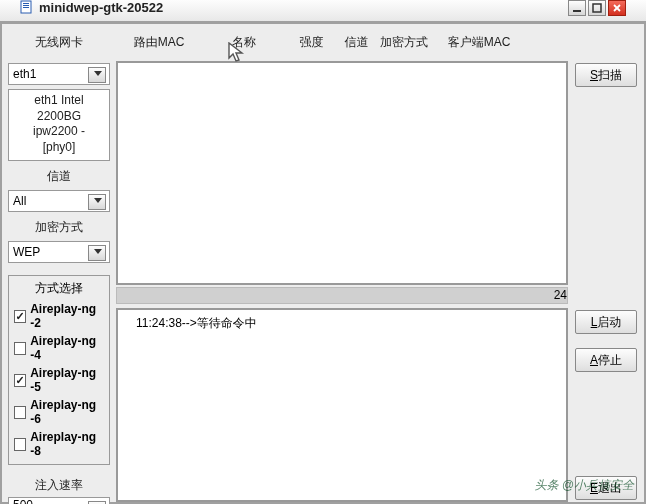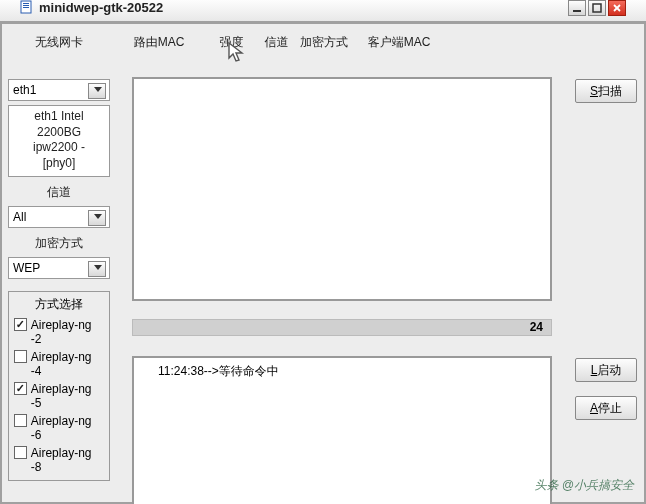--- a/index.html
+++ b/index.html
@@ -6,45 +6,45 @@
 body { background: #fff; width: 646px; height: 504px; overflow: hidden; }
 
 .titlebar { height: 22px; background: linear-gradient(#fdfdfd, #e8e8e8); border-bottom: 1px solid #a0a0a0; display: flex; align-items: flex-start; padding: 0 20px; }
 .titlebar .doc-icon { width: 14px; height: 14px; margin-right: 5px; }
 .titlebar .title-text { flex: 1; font-weight: bold; font-size: 13px; color: #222; }
 .win-btn { width: 18px; height: 16px; margin-left: 2px; border: 1px solid #888; background: linear-gradient(#fefefe,#d6d6d6); display: flex; align-items: center; justify-content: center; cursor: pointer; }
 .win-btn.close { background: linear-gradient(#f46a5a,#d33020); border-color:#a02010; }
 .win-btn svg { display:block; }
 
 .outer { border: 2px solid #a0a0a0; height: calc(504px - 22px); background: #ededed; padding: 2px; }
-.grid { display: grid; grid-template-columns: 110px 1fr 72px; grid-template-rows: 33px 228px 17px 168px 32px 14px; gap: 16px; height: 100%; }
+.grid { display: grid; grid-template-columns: 110px 1fr 72px; grid-template-rows: 33px 228px 17px 168px 32px 14px; gap: 0; height: 100%; }
 .headers { grid-column: 1 / 4; grid-row: 1; display: flex; align-items: center; font-size: 12px; color: #222; }
 .headers span { display: inline-block; text-align: center; }
 .h1{width:110px}.h2{width:90px}.h3{width:80px}.h4{width:55px}.h5{width:35px}.h6{width:60px}.h7{width:90px}
 
 .left-col { grid-column:1; grid-row:2 / 5; display:flex; flex-direction:column; gap:4px; padding:4px; }
 .section-label { text-align:center; font-size:12px; padding:3px 0 1px; color:#222; }
 .combo { height:22px; border:1px solid #999; background:#fff; display:flex; align-items:center; padding:0 4px; position:relative; }
 .combo::after { content:""; position:absolute; right:3px; top:3px; width:16px; height:14px; border:1px solid #888; background:linear-gradient(#fdfdfd,#d8d8d8); }
 .combo .arr { position:absolute; right:7px; top:7px; width:0;height:0;border-left:4px solid transparent;border-right:4px solid transparent;border-top:5px solid #333; z-index:1;}
 .listbox { flex:0 0 72px; border:1px solid #999; background:#fff; padding:3px 4px; line-height:1.3; color:#222;text-align:center; }
 .frame { border:1px solid #999; background:#ededed; padding:4px 4px; }
 .frame-title { text-align:center; margin-bottom:3px; }
-.check-row { display:flex; gap:4px; padding:2px 1px; font-size:12px; }
+.check-row { display:flex; align-items:center; gap:4px; padding:2px 1px; font-size:12px;font-weight:bold; }
 .check-box { width:13px; height:13px; border:1px solid #666; background:#fff; display:flex; align-items:center; justify-content:center; }
 .check-box.checked::after { content:"✓"; font-size:11px; line-height:1; color:#222; font-weight:bold; }
 
 .main-list { grid-column:2; grid-row:2; border:2px solid #999; background:#fff; margin:2px; }
 .right-top { grid-column:3; grid-row:2; display:flex; flex-direction:column; align-items:center; padding:4px 3px; }
 .btn { height:24px; width:62px; border:1px solid #888; background:linear-gradient(#fdfdfd,#dedede); display:flex; align-items:center; justify-content:center; cursor:pointer; font-size:12px; border-radius:2px; }
 .btn .ul { text-decoration:underline; }
 
-.status-row { grid-column:2; grid-row:3; background:#d0d0d0; border:1px solid #bbb; text-align:right; padding-right:8px; font-size:12px; line-height:15px; margin:0 2px;font-weight:bold; }
+.status-row { grid-column:2; grid-row:3; background:#d0d0d0; border:1px solid #bbb; text-align:right; font-size:12px; line-height:15px; margin:0 2px; }
 
-.log-box { grid-column:2; grid-row:4 / 6; border:2px solid #999; background:#fff; margin:4px 2px 2px; padding:5px 24px; }
+.log-box { grid-column:2; grid-row:4 / 6; border:2px solid #999; background:#fff; margin:4px 2px 2px; padding:5px 18px; }
 .right-mid { grid-column:3; grid-row:4; display:flex; flex-direction:column; align-items:center; gap:14px; padding:6px 3px; }
 .right-bot { grid-column:3; grid-row:5; display:flex; align-items:center; justify-content:center; padding:0 3px; }
 
 .left-bot { grid-column:1; grid-row:5; display:flex; flex-direction:column; padding:2px 4px; gap:2px; }
 .watermark { position:absolute; right:12px; bottom:10px; color:#14532d; font-size:12px; font-style:italic; opacity:.7; }
 .cursor-overlay { position:absolute; left:228px; top:42px; pointer-events:none; }
 </style>
 </head>
 <body>
 
@@ -73,20 +73,21 @@
       </svg>
     </div>
 </div>
 
 <div class="outer">
 <div class="grid">
 
 <div class="headers">
   <span class="h1">无线网卡</span>
   <span class="h2">路由MAC</span>
+  <span class="h3">名称</span>
   <span class="h4">强度</span>
   <span class="h5">信道</span>
   <span class="h6">加密方式</span>
   <span class="h7">客户端MAC</span>
 </div>
 
 <div class="left-col">
   <div class="combo">
           <span>eth1</span>
           <span class="arr"></span>

